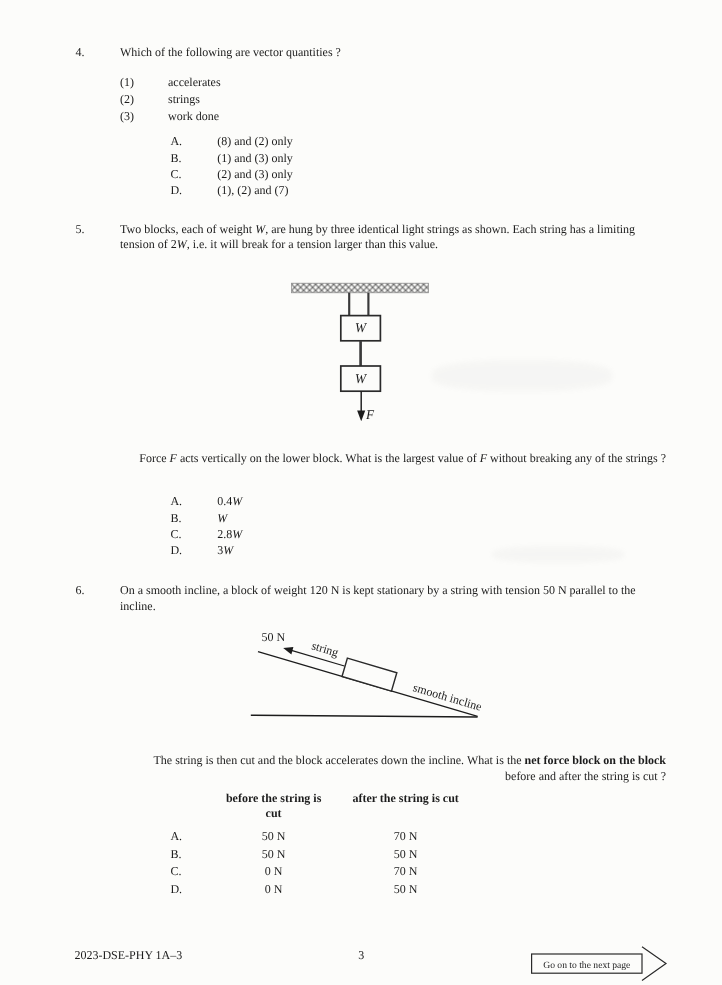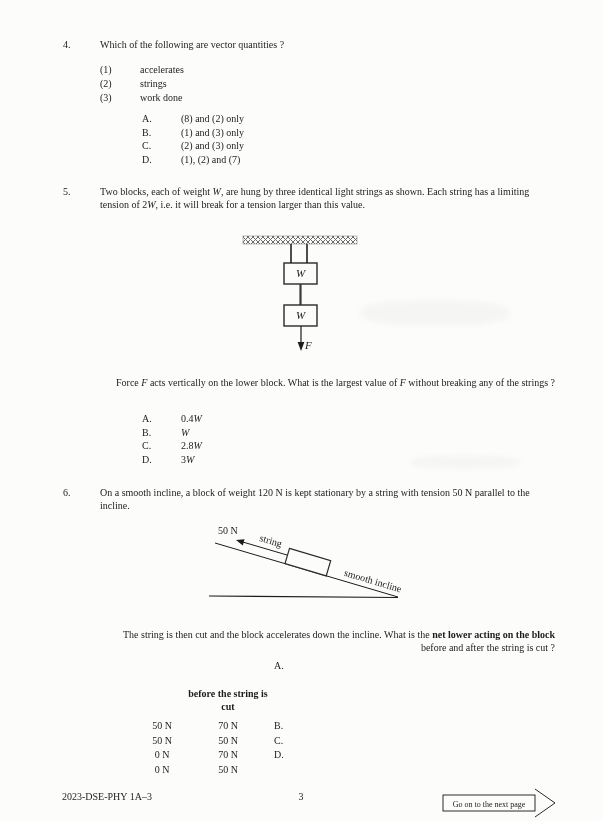--- a/index.html
+++ b/index.html
@@ -20,21 +20,21 @@
   .inum { width:40px; flex:none; }
   .options { margin-left:79px; margin-top:7px; }
   .opt-row { display:flex; line-height:13.5px; }
   .olet { width:39px; flex:none; }
   .para { position:absolute; left:100px; width:455px;text-align:right; }
   .diagram { position:absolute; }
   .ftable {
     position:absolute; left:142px; top:659px;
     display:grid; grid-template-columns:40px 92px 128px;
   }
-  .fth { font-weight:bold; text-align:center; padding-bottom:6px;margin-top:28px; }
+  .fth { font-weight:bold; text-align:center; padding-bottom:6px; }
   .fletter { text-align:left; line-height:14.7px; }
   .fc { text-align:center; line-height:14.7px; }
   .footer-code { position:absolute; left:62px; top:790px; }
   .footer-page { position:absolute; left:0; right:0; top:790px; text-align:center; }
   .next-arrow { position:absolute; left:438px; top:783px; }
   svg text { font-family:"Liberation Serif", serif; fill:#1c1c1c; }
   .smudge {
     position:absolute; background:#9a9a9a; opacity:0.06;
     filter:blur(2px); border-radius:40%;
   }
@@ -141,25 +141,26 @@
     <line x1="30" y1="27" x2="213" y2="81" stroke="#1c1c1c" stroke-width="1"></line>
     <line x1="24" y1="80" x2="213" y2="81.5" stroke="#1c1c1c" stroke-width="1.2"></line>
     <polygon points="104.5,32.4 145.7,44.6 141.2,59.9 100,47.7" fill="#fcfcfa" stroke="#2a2a2a" stroke-width="1.2"></polygon>
     <line x1="55" y1="25.2" x2="102" y2="39" stroke="#1c1c1c" stroke-width="1"></line>
     <polygon points="51,24 59.5,23.2 57.8,29.4" fill="#1c1c1c"></polygon>
     <text x="33" y="18" font-size="10">50 N</text>
     <text x="85" y="28" font-size="10" text-anchor="middle" transform="rotate(16.5 85 28)">string</text>
     <text x="187" y="68" font-size="10" text-anchor="middle" transform="rotate(16.5 187 68)">smooth incline</text>
   </svg>
 
-  <div class="para" style="top:628px;"><span>The string is then cut and the block accelerates down the incline.  What is the </span><span style="font-weight: bold;">net lower acting on the block</span><span> before and after the string is cut ?</span></div>
+  <div class="para" style="top:628px;"><span>The string is then cut and the block accelerates down the incline.  What is the </span><span style="font-weight: bold;">net force block on the block</span><span> before and after the string is cut ?</span></div>
 
   <div class="ftable">
     <div></div>
     <div class="fth">before the string is cut</div>
+    <div class="fth">after the string is cut</div>
 
     <div class="fletter">A.</div>
     <div class="fc">50 N</div>
     <div class="fc">70 N</div>
 
     <div class="fletter">B.</div>
     <div class="fc">50 N</div>
     <div class="fc">50 N</div>
 
     <div class="fletter">C.</div>

